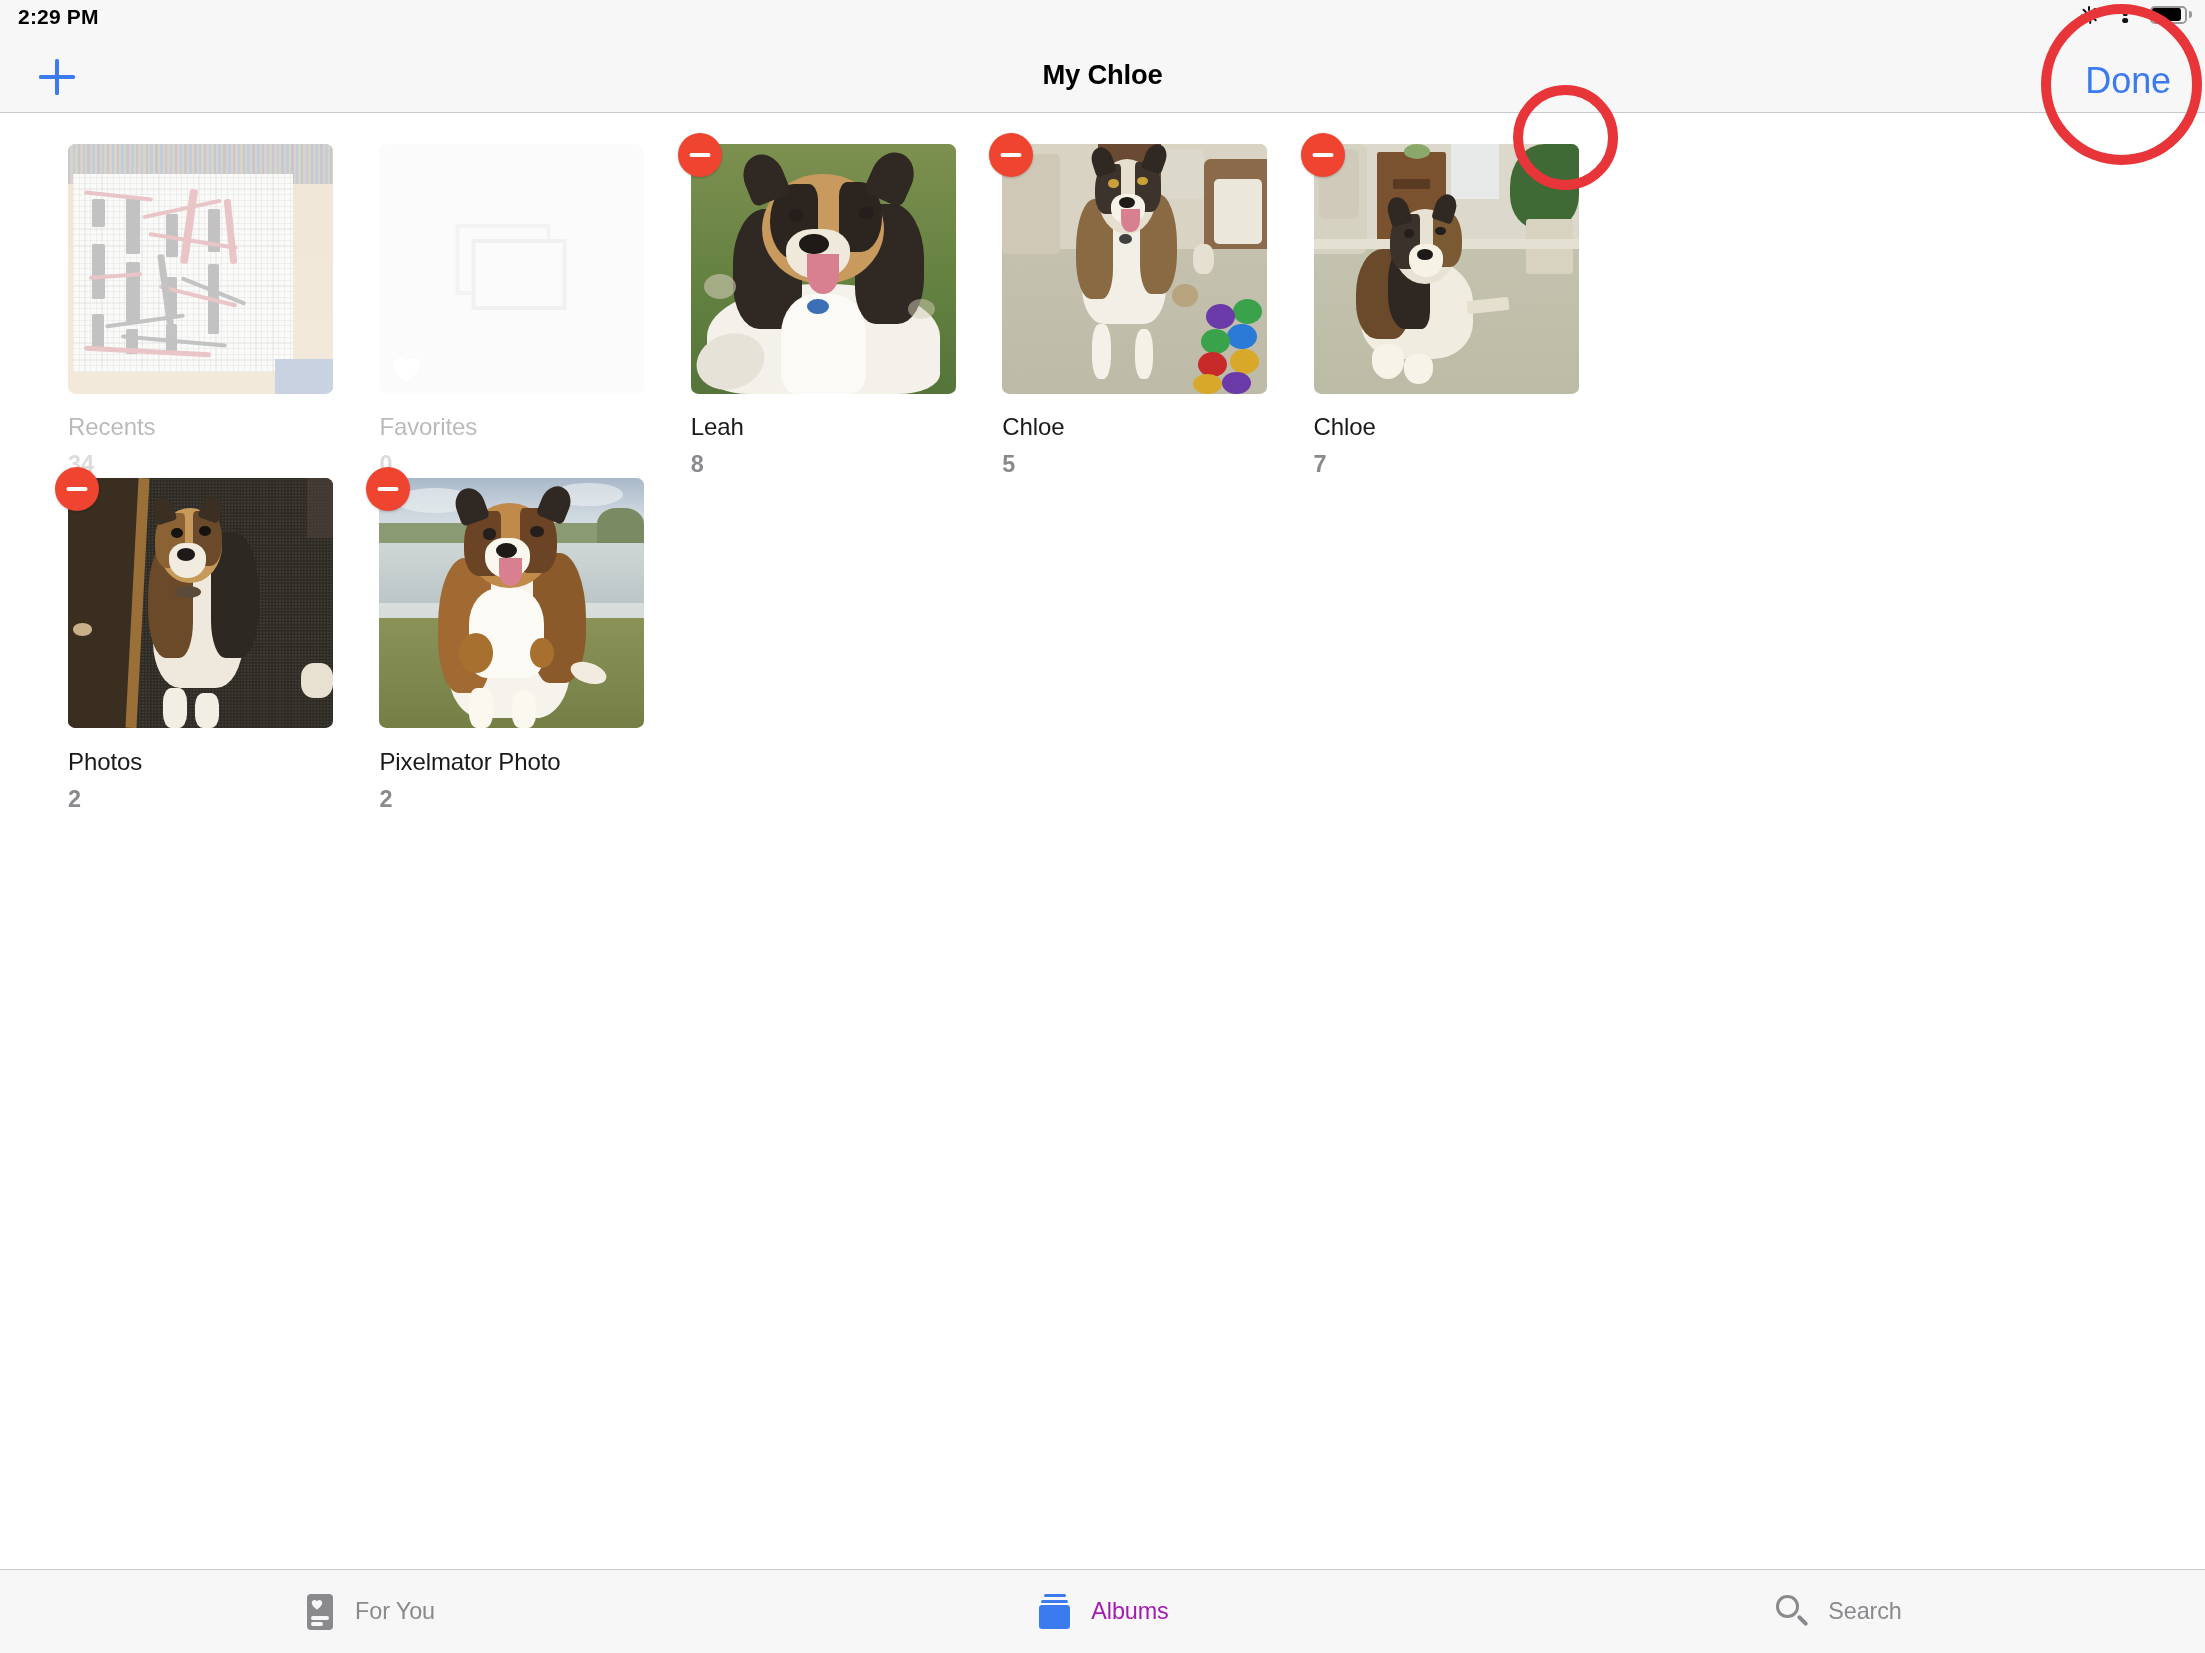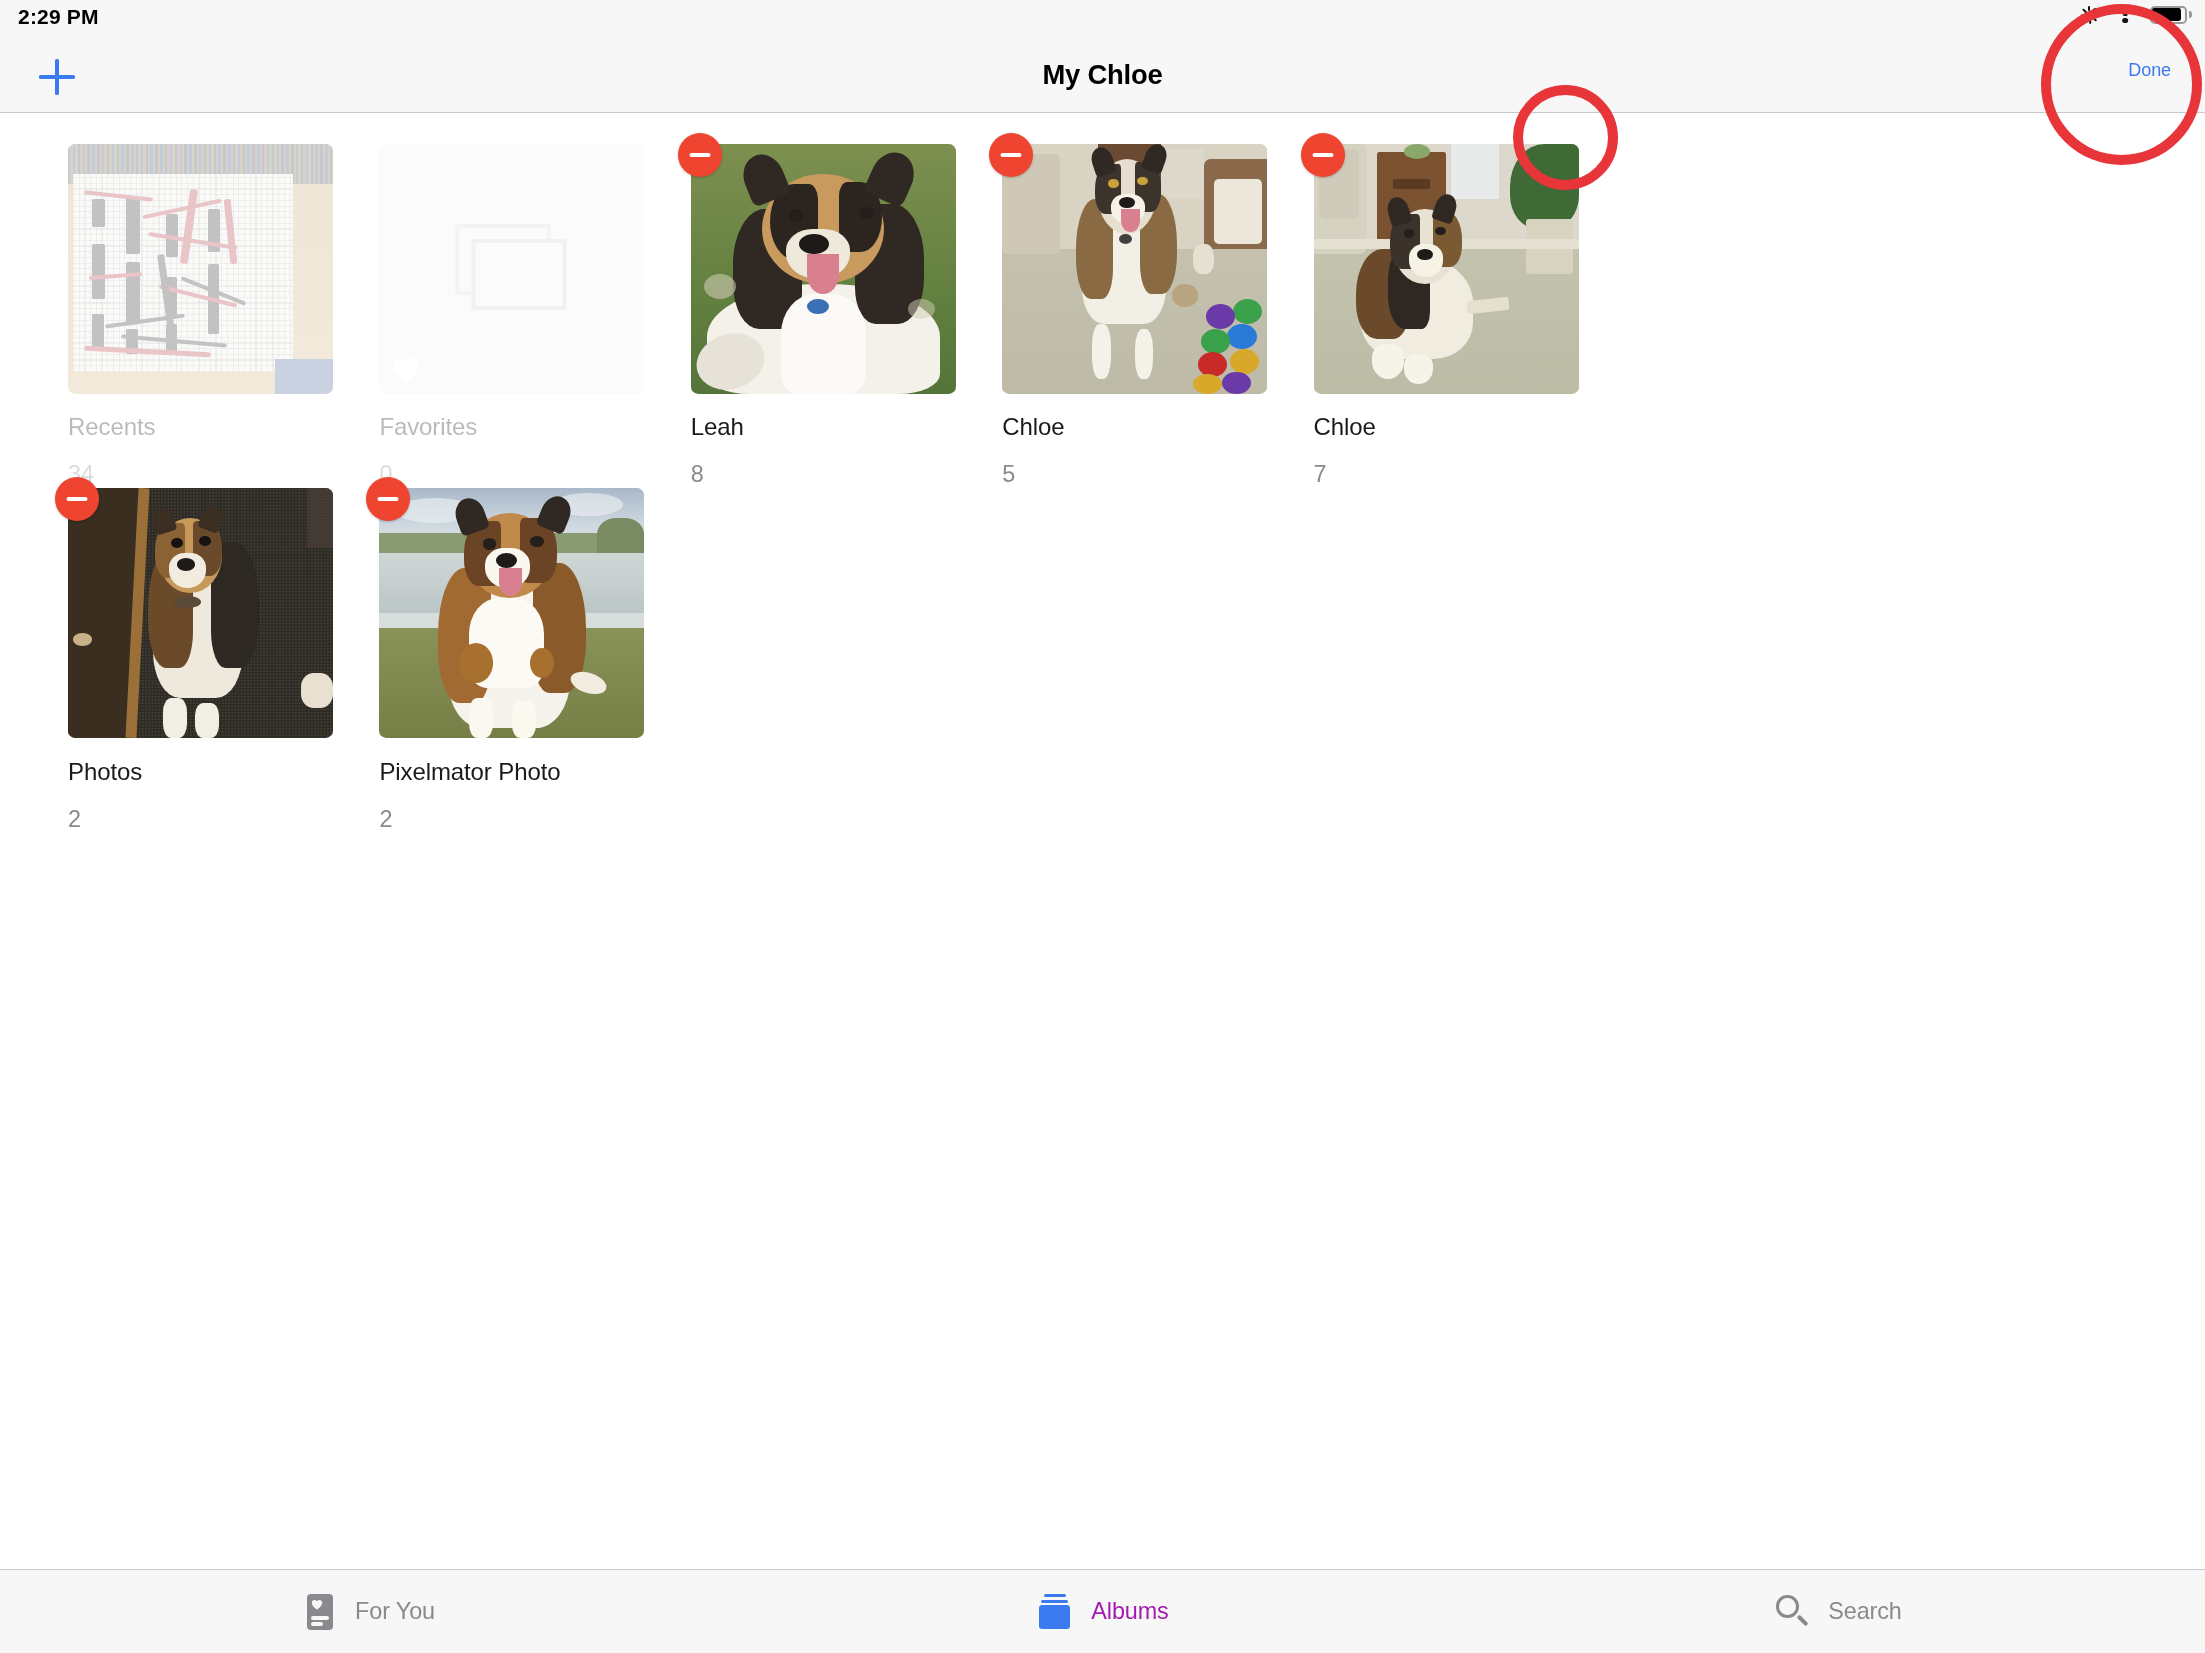--- a/index.html
+++ b/index.html
@@ -68,21 +68,21 @@
     content:""; position:absolute; background:#3B7BEF; border-radius:1.6px;
   }
   .nav-add::before{ left:50%; top:4.8px; width:4px; height:36px; transform:translateX(-50%); }
   .nav-add::after { top:50%; left:4.8px; height:4px; width:36px; transform:translateY(-50%); }
   .nav-title{
     position:absolute; left:0; right:0; top:22.6px; text-align:center;
     font-size:27.4px; font-weight:700; color:#000; letter-spacing:-0.2px;
   }
   .nav-done{
     position:absolute; right:34px; top:24px;
-    font-size:18px; color:#3B7BEF; cursor:pointer; letter-spacing:-0.1px;
+    font-size:36px; color:#3B7BEF; cursor:pointer; letter-spacing:-0.1px;
   }
 
   
   .grid{
     position:absolute; left:0; top:112px; right:0; bottom:84px;
     padding:32px 68px 0 68px;
     display:flex; flex-wrap:wrap; align-content:flex-start;
     gap:0;
   }
   .album{
@@ -127,21 +127,21 @@
     content:""; position:absolute; left:50%; top:50%;
     transform:translate(-50%,-50%);
     width:21px; height:4px; background:#fff; border-radius:2.4px;
   }
 
   .album-name{
     margin-top:19.4px; font-size:24px; color:#1A1A1A; letter-spacing:-0.1px;
     white-space:nowrap;
   }
   .album-count{
-    margin-top:20px; font-size:23.4px; color:#8A8A8E;
+    margin-top:10px; font-size:23.4px; color:#8A8A8E;font-weight:bold;
   }
 
   
   .sc{ position:absolute; inset:0; overflow:hidden; }
   .sc > div{ position:absolute; }
 
   
   .bb-wood{ inset:0; background:linear-gradient(180deg,#cdae7e 0%,#d8ba89 100%); }
   .bb-top{ left:0; top:0; width:100%; height:16%;
     background:repeating-linear-gradient(90deg,#4a4a5a 0 2.4px,#8a6a5a 2.4px 4.8px,#3a5a8a 4.8px 7.3px,#7a7a4a 7.3px 9.7px); }

